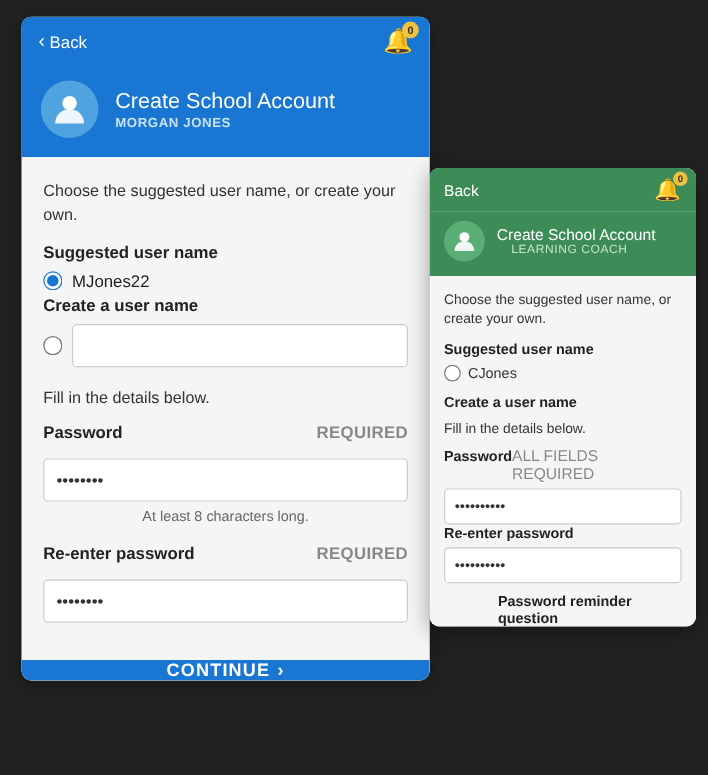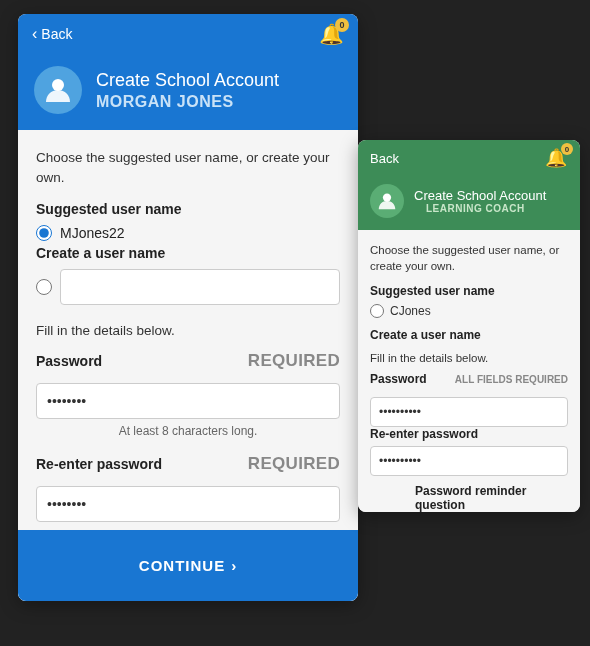--- a/index.html
+++ b/index.html
@@ -85,21 +85,21 @@
     }
     .avatar-svg { width: 32px; height: 32px; }
     .header-text {}
     .header-title {
       color: #fff;
       font-size: 18px;
       font-weight: 400;
     }
     .header-subtitle {
       color: #c9e2f7;
-      font-size: 16px;
+      font-size: 11px;
       font-weight: 700;
       letter-spacing: 0.5px;
       margin-top: 2px;
     }
 
     
     .card-body {
       padding: 18px 18px 0 18px;
       background: #f5f5f5;
     }
@@ -163,52 +163,52 @@
       line-height: 1.5;
     }
 
     .pw-row {
       display: flex;
       justify-content: space-between;
       align-items: baseline;
       margin-bottom: 6px;
     }
     .required-label {
-      font-size: 17px;
+      font-size: 14px;
       color: #888;
       font-weight: 600;
       letter-spacing: 0.3px;
     }
 
     .hint-text {
       font-size: 12px;
       color: #666;
       margin-top: 5px;
       margin-bottom: 16px;
       text-align: center;
     }
 
     .continue-btn {
       display: block;
       width: calc(100% + 36px);
       margin-left: -18px;
-      padding: 27px;
+      padding: 0;
       background: #1976d2;
       color: #fff;
       font-size: 15px;
       font-weight: 700;
       letter-spacing: 1px;
       text-align: center;
       border: none;
       cursor: pointer;
       display: flex;
       align-items: center;
       justify-content: center;
       gap: 6px;
-      margin-top: 8px;
+      margin-top: 31px;
     }
 
     
     .card-secondary {
       position: absolute;
       left: 358px;
       top: 140px;
       width: 222px;
       background: #fff;
       border-radius: 8px;
@@ -266,21 +266,21 @@
       justify-content: center;
       flex-shrink: 0;
     }
     .s-header-title {
       color: #fff;
       font-size: 13px;
     }
     .s-header-subtitle {
       color: #c8e6c9;
       font-size: 10px;
-      font-weight: 700;
+      font-weight: 400;
       letter-spacing: 0.5px;
       padding-left: 12px;
     }
 
     .s-body {
       padding: 12px 12px 0 12px;
       background: #f5f5f5;
     }
     .s-instruction {
       font-size: 11.5px;
@@ -337,23 +337,23 @@
       color: #333;
       margin: 10px 0 8px 0;
     }
     .s-pw-row {
       display: flex;
       justify-content: space-between;
       align-items: baseline;
       margin-bottom: 5px;
     }
     .s-required-label {
-      font-size: 10px;
+      font-size: 13px;
       color: #888;
-      font-weight: 700;
+      font-weight: 400;
     }
     .s-full-input {
       width: 100%;
       border: 1px solid #ccc;
       border-radius: 4px;
       padding: 7px 8px;
       font-size: 12px;
       background: #fff;
       color: #333;
       outline: none;

